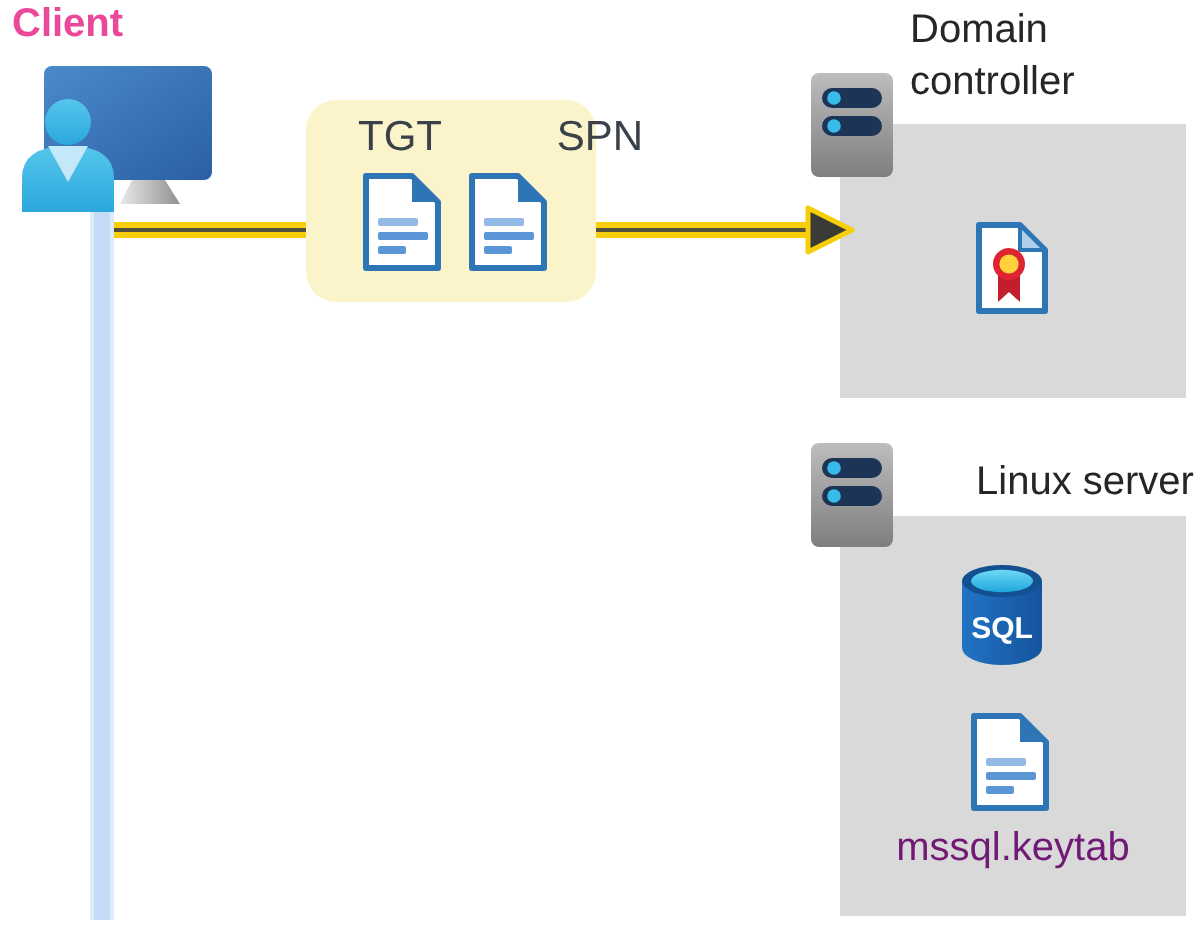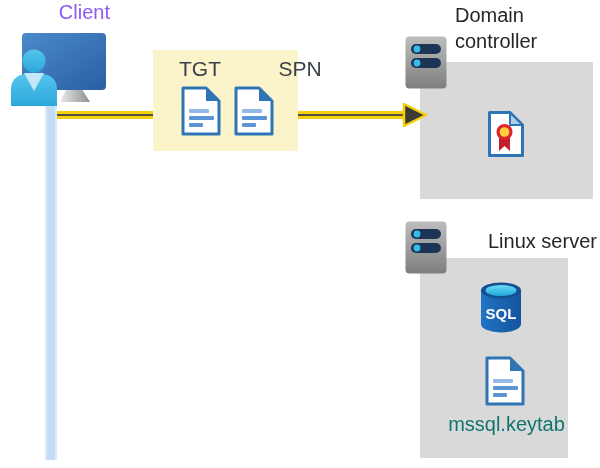--- a/index.html
+++ b/index.html
@@ -3,55 +3,55 @@
 <meta charset="utf-8">
 <style>
   html,body{margin:0;padding:0;background:#fff;}
   .canvas{
     position:relative;width:600px;height:468px;background:#ffffff;
     font-family:"Liberation Sans","DejaVu Sans",sans-serif;overflow:hidden;
   }
   .abs{position:absolute;}
 
   
-  .client-label{left:6px;top:1px;width:104px;text-align:right;
-    font-size:20px;font-weight:normal;color:#8b5cf6;}
+  .client-label{left:6px;top:1px;width:104px;text-align:left;
+    font-size:20px;font-weight:bold;color:#ec4899;}
 
   
   .lifeline{left:45px;top:94px;width:12px;height:366px;background:#C5DCF6;
     border-left:2px solid #DCEAFA;border-right:2px solid #DCEAFA;box-sizing:border-box;}
 
   
   .arrow-line{left:57px;top:111px;width:349px;height:8px;
     background:linear-gradient(to bottom,#F7CE0A 0,#F7CE0A 3px,#52503A 3px,#52503A 5px,#F7CE0A 5px,#F7CE0A 8px);}
   .arrow-head{left:402px;top:102px;}
 
   
-  .ticket-box{left:153px;top:50px;width:145px;height:101px;background:#FBF4CB;}
+  .ticket-box{left:153px;top:50px;width:145px;height:101px;background:#FBF4CB;border-radius:15px;}
   .ticket-label{position:absolute;top:7px;transform:translateX(-50%);
     font-size:21px;color:#3A4148;}
   .tgt-label{left:47px;}
   .spn-label{left:99px;margin-left:48px;}
   .tgt-doc{position:absolute;left:27px;top:35px;}
   .spn-doc{position:absolute;left:80px;top:35px;}
 
   
   .panel{background:#D9D9D9;}
   .dc-panel{left:420px;top:62px;width:173px;height:137px;}
-  .linux-panel{left:420px;top:258px;width:148px;height:200px;}
+  .linux-panel{left:420px;top:258px;width:173px;height:200px;}
   .server-icon-dc{left:404px;top:35px;}
   .server-icon-linux{left:404px;top:220px;}
   .section-title{font-size:20px;font-weight:normal;color:#262626;line-height:1.3;}
   .dc-title{left:455px;top:2px;width:145px;}
   .linux-title{left:455px;top:228px;width:145px;white-space:nowrap;margin-left:33px;}
   .cert-icon{left:67px;top:48px;}
   .sql-icon{left:58px;top:23px;}
   .keytab-doc{left:64px;top:97px;}
   .keytab-label{left:0;top:155px;width:173px;text-align:center;
-    font-size:20px;color:#0f766e;}
+    font-size:20px;color:#701a75;}
 </style>
 </head>
 <body>
 
 <div class="canvas">
 
   <svg width="0" height="0" style="position:absolute">
     <defs>
       <linearGradient id="gMon" x1="0" y1="0" x2="1" y2="1">
         <stop offset="0" stop-color="#4A8ACB"></stop>

